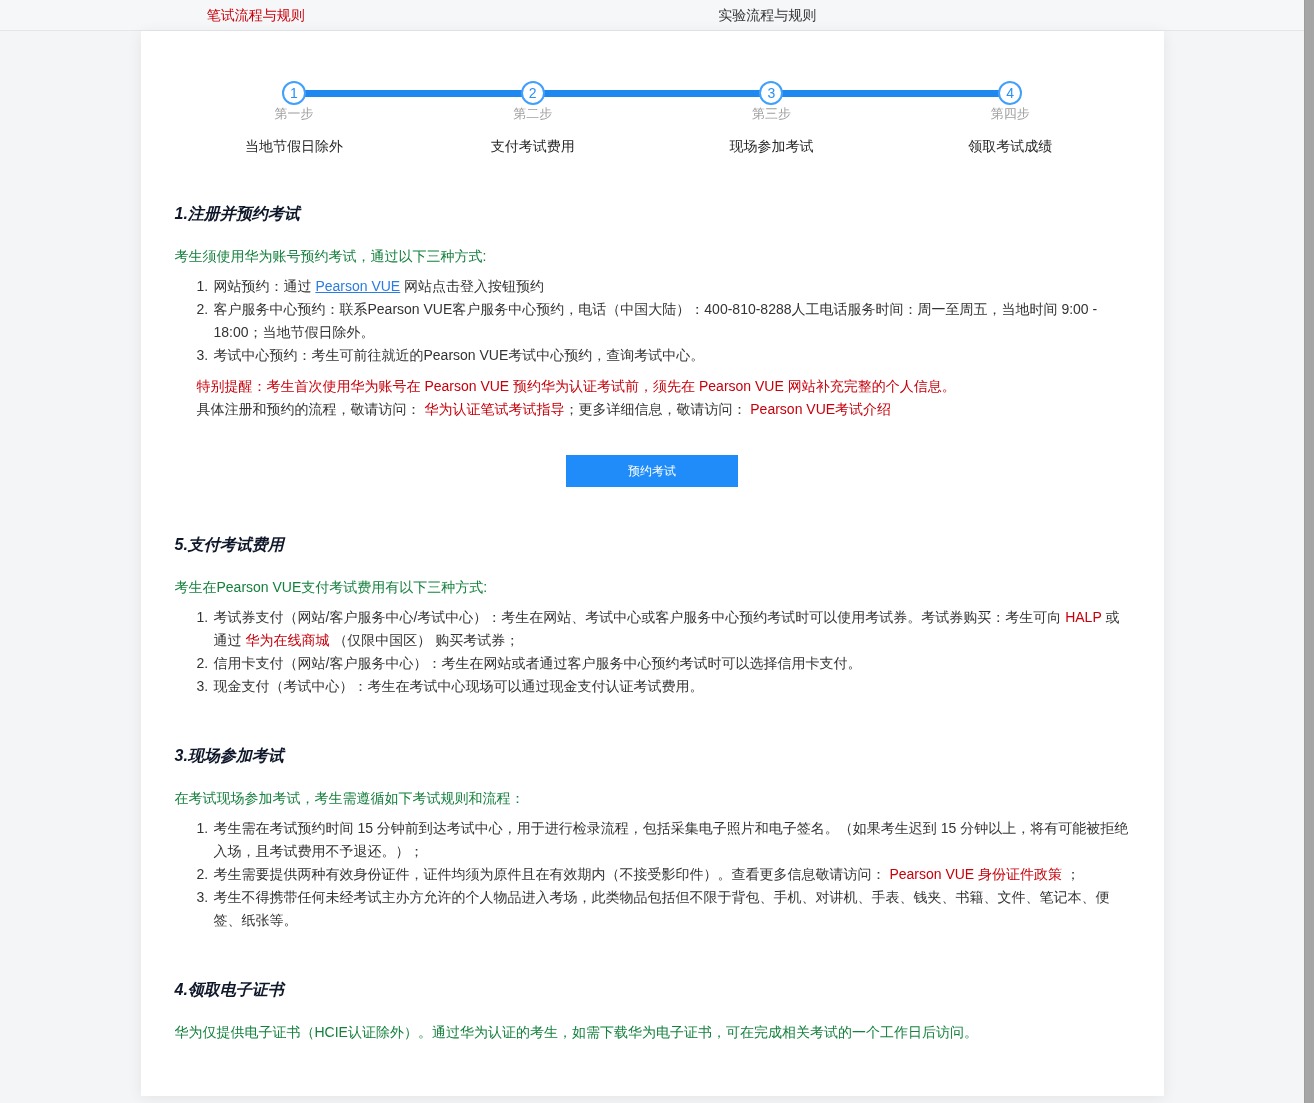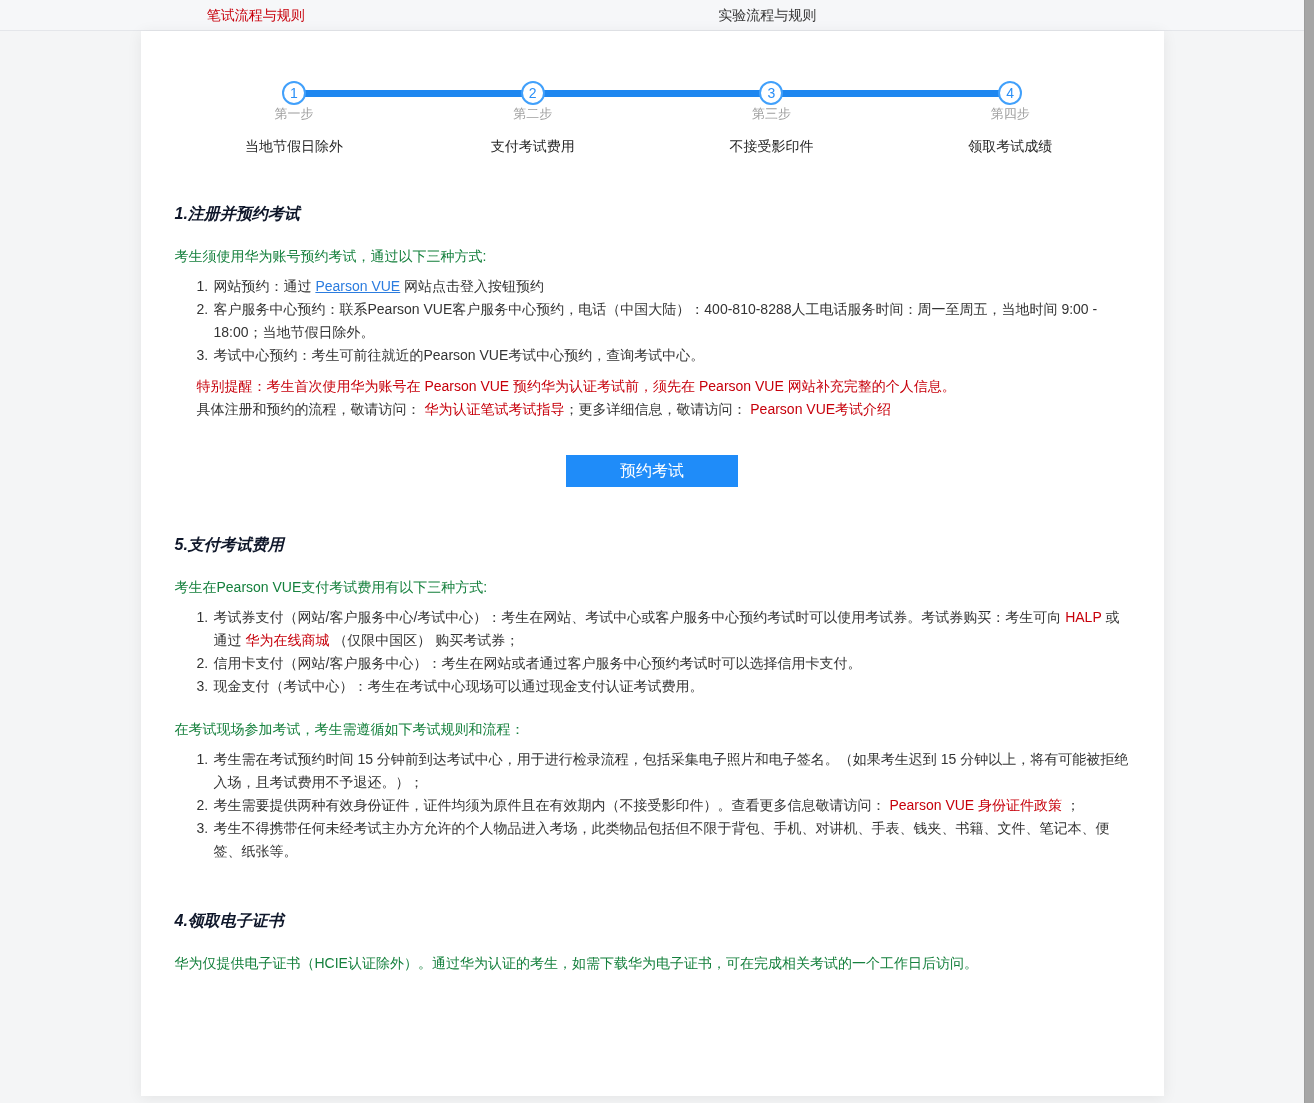--- a/index.html
+++ b/index.html
@@ -26,21 +26,21 @@
   .section h2{font-size:16px;font-weight:bold;color:#0f172a;margin:48px 0 0;font-style:italic;}
   .section .intro{margin:20px 0 0;font-size:14px;color:#15803d;line-height:23px;}
   ol.items{list-style:none;counter-reset:n;margin:7px 0 0;padding:0 0 0 22px;font-size:14px;color:#333;}
   ol.items li{counter-increment:n;position:relative;padding-left:17px;line-height:23px;}
   ol.items li::before{content:counter(n) ". ";position:absolute;left:0;}
   .notes{margin:8px 0 0 22px;font-size:14px;color:#333;line-height:23px;}
   .seg-red{color:#c7000b;}
   a.rlink{color:#c7000b;cursor:pointer;}
   a.blink{color:#2b7cdf;text-decoration:underline;cursor:pointer;margin-top:9px;}
   .primary-btn{display:block;margin:34px auto 0;height:32px;border:none;border-radius:0;
-               background:#1f8cf9;color:#fff;font-size:16px;cursor:pointer;font-family:Liberation Serif, serif;}
+               background:#1f8cf9;color:#fff;font-size:12px;cursor:pointer;font-family:Liberation Serif, serif;}
   button[data-name="book-exam-button"]{width:172px;}
   
   .scrollbar{position:absolute;top:0;right:0;width:10px;height:100%;background:#a6a6a6;border-left:1px solid #9c9c9c;box-sizing:border-box;}
 </style>
 </head>
 <body>
 
 <div class="viewport" data-name="page">
   <div class="content">
     <div class="topbar" data-name="top-tab-bar">
@@ -58,21 +58,21 @@
             <div class="step-title" data-name="step-title">当地节假日除外</div>
           </div>
           <div class="step" data-name="step-2">
             <div class="circle" data-name="step-number-circle">2</div>
             <div class="step-label" data-name="step-label">第二步</div>
             <div class="step-title" data-name="step-title">支付考试费用</div>
           </div>
           <div class="step" data-name="step-3">
             <div class="circle" data-name="step-number-circle">3</div>
             <div class="step-label" data-name="step-label">第三步</div>
-            <div class="step-title" data-name="step-title">不接受影印件</div>
+            <div class="step-title" data-name="step-title">现场参加考试</div>
           </div>
           <div class="step" data-name="step-4">
             <div class="circle" data-name="step-number-circle">4</div>
             <div class="step-label" data-name="step-label">第四步</div>
             <div class="step-title" data-name="step-title">领取考试成绩</div>
           </div>
         </div>
       <div id="sections">
           <section class="section" data-name="section-register-and-book">
             <h2 data-name="section-heading">1.注册并预约考试</h2>
@@ -91,20 +91,21 @@
           <section class="section" data-name="section-pay-exam-fee">
             <h2 data-name="section-heading">5.支付考试费用</h2>
             <p class="intro" data-name="section-intro">考生在Pearson VUE支付考试费用有以下三种方式:</p>
             <ol class="items" data-name="section-item-list">
               <li data-name="list-item"><span data-name="text-segment">考试券支付（网站/客户服务中心/考试中心）：考生在网站、考试中心或客户服务中心预约考试时可以使用考试券。考试券购买：考生可向 </span><a class="rlink" data-name="halp-link">HALP</a><span data-name="text-segment"> 或通过 </span><a class="rlink" data-name="huawei-vmall-link">华为在线商城</a><span data-name="text-segment"> （仅限中国区） 购买考试券；</span></li>
               <li data-name="list-item"><span data-name="text-segment">信用卡支付（网站/客户服务中心）：考生在网站或者通过客户服务中心预约考试时可以选择信用卡支付。</span></li>
               <li data-name="list-item"><span data-name="text-segment">现金支付（考试中心）：考生在考试中心现场可以通过现金支付认证考试费用。</span></li>
             </ol>
           </section>
           <section class="section" data-name="section-attend-exam-onsite">
+            <h2 data-name="section-heading">3.现场参加考试</h2>
             <p class="intro" data-name="section-intro">在考试现场参加考试，考生需遵循如下考试规则和流程：</p>
             <ol class="items" data-name="section-item-list">
               <li data-name="list-item"><span data-name="text-segment">考生需在考试预约时间 15 分钟前到达考试中心，用于进行检录流程，包括采集电子照片和电子签名。（如果考生迟到 15 分钟以上，将有可能被拒绝入场，且考试费用不予退还。）；</span></li>
               <li data-name="list-item"><span data-name="text-segment">考生需要提供两种有效身份证件，证件均须为原件且在有效期内（不接受影印件）。查看更多信息敬请访问： </span><a class="rlink" data-name="pearson-vue-id-policy-link">Pearson VUE 身份证件政策 </a><span data-name="text-segment">；</span></li>
               <li data-name="list-item"><span data-name="text-segment">考生不得携带任何未经考试主办方允许的个人物品进入考场，此类物品包括但不限于背包、手机、对讲机、手表、钱夹、书籍、文件、笔记本、便签、纸张等。</span></li>
             </ol>
           </section>
           <section class="section" data-name="section-claim-ecertificate">
             <h2 data-name="section-heading">4.领取电子证书</h2>
             <p class="intro" data-name="section-intro">华为仅提供电子证书（HCIE认证除外）。通过华为认证的考生，如需下载华为电子证书，可在完成相关考试的一个工作日后访问。</p>

